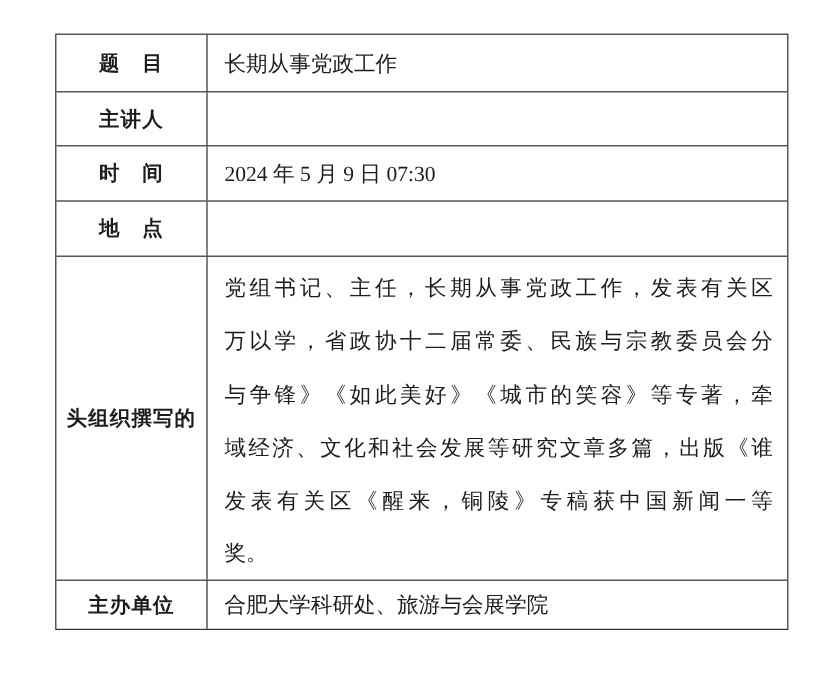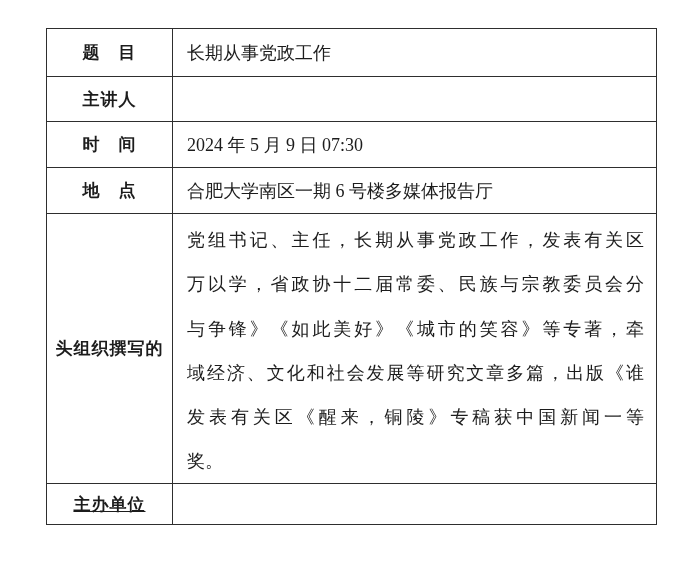--- a/index.html
+++ b/index.html
@@ -19,21 +19,21 @@
     width:611px;
     border:1px solid #2e2e2e;
     box-sizing:border-box;
     background:#ffffff;
   }
   .trow{
     display:flex;
     border-bottom:1px solid #2e2e2e;
     box-sizing:border-box;
   }
-  .trow:last-child{border-bottom:none;text-decoration:underline;}
+  .trow:last-child{border-bottom:none;}
   .label-cell{
     flex:0 0 126px;
     width:126px;
     border-right:1px solid #2e2e2e;
     display:flex;
     align-items:center;
     justify-content:center;
     font-family:"Liberation Sans","DejaVu Sans",sans-serif;
     font-weight:bold;
     font-size:17px;
@@ -89,32 +89,32 @@
     <div class="label-cell">主讲人</div>
   </div>
 
   <div class="trow h46">
     <div class="label-cell">时　间</div>
     <div class="value-cell">2024 年 5 月 9 日 07:30</div>
   </div>
 
   <div class="trow h46">
     <div class="label-cell">地　点</div>
-    <div class="value-cell">合肥大学南区一期 6 号楼多媒体报告厅</div>
   </div>
 
   <div class="trow h270">
     <div class="label-cell">头组织撰写的</div>
     <div class="bio-cell">
       <div class="bio-line">党组书记、主任，长期从事党政工作，发表有关区</div>
       <div class="bio-line">万以学，省政协十二届常委、民族与宗教委员会分</div>
       <div class="bio-line">与争锋》《如此美好》《城市的笑容》等专著，牵</div>
       <div class="bio-line">域经济、文化和社会发展等研究文章多篇，出版《谁</div>
       <div class="bio-line">发表有关区《醒来，铜陵》专稿获中国新闻一等</div>
       <div class="bio-line last">奖。</div>
     </div>
   </div>
 
   <div class="trow h40">
     <div class="label-cell">主办单位</div>
+    <div class="value-cell">合肥大学科研处、旅游与会展学院</div>
   </div>
 
 </div>
 
 </body></html>

